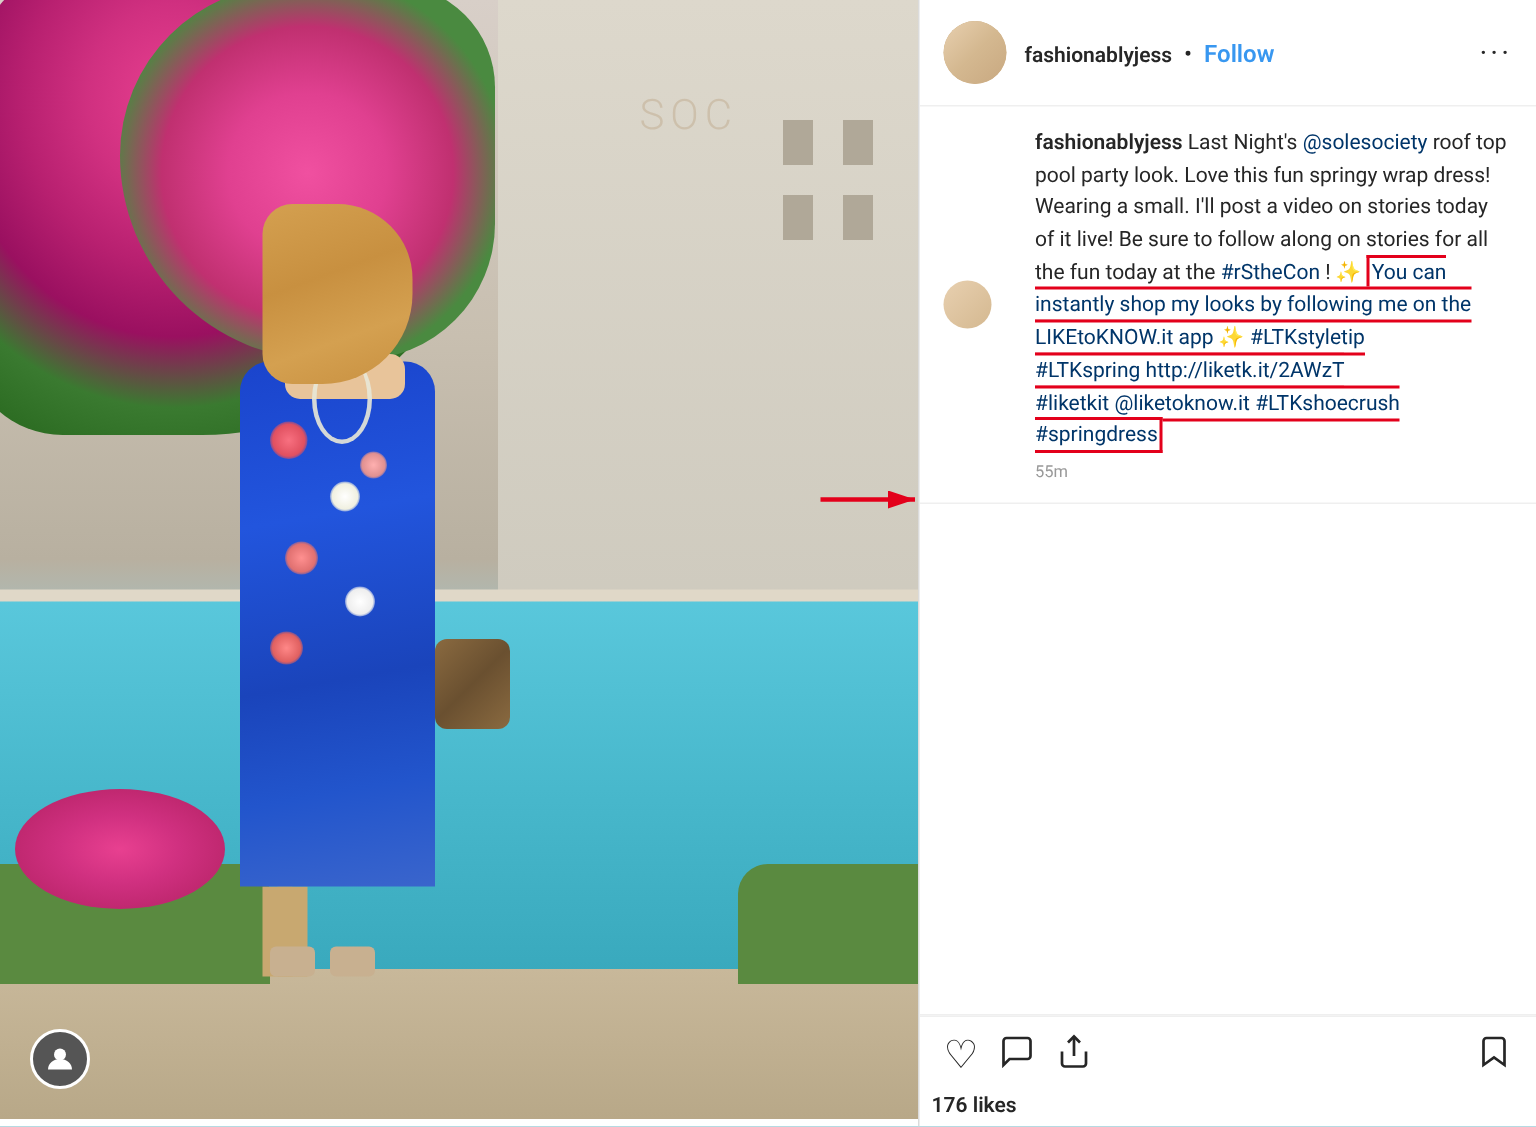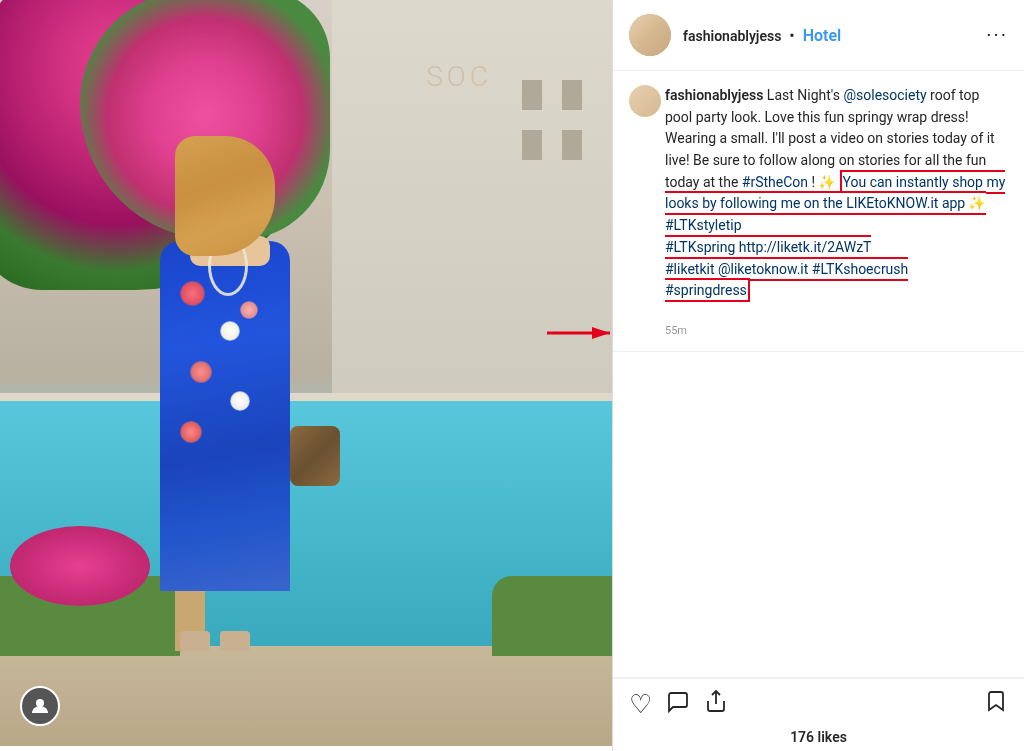--- a/index.html
+++ b/index.html
@@ -126,21 +126,21 @@
       color: #003569;
     }
 
     .caption-hashtag {
       color: #003569;
     }
 
     .caption-time {
       font-size: 11px;
       color: #999;
-      margin-top: 22px;
+      margin-top: 6px;
     }
 
     
     .comment-section {
       padding: 12px 16px;
       display: flex;
       align-items: flex-start;
       gap: 12px;
     }
 
@@ -158,25 +158,24 @@
       font-size: 24px;
       cursor: pointer;
       color: #262626;
     }
 
     .bookmark-icon {
       margin-left: auto;
     }
 
     .likes-count {
-      padding: 0 28px 6px;
-      font-size: 14px;
-      font-weight: 600;
-      color: #262626;
-      text-align: center;
+      padding: 0 8px 6px;
+      font-size: 14px;
+      font-weight: 600;
+      color: #262626;
     }
 
     .post-time {
       padding: 0 16px 10px;
       font-size: 10px;
       color: #999;
       text-transform: uppercase;
       letter-spacing: 0.5px;
     }
 
@@ -298,31 +297,31 @@
 <div class="right-panel">
 
   <div class="post-header">
     <div class="header-avatar">
       <div class="header-avatar-img" style="background:linear-gradient(135deg,#e8d0b0,#d4b890,#c8a880);"></div>
     </div>
     <div class="header-info">
       <div>
         <span class="header-username">fashionablyjess</span>
         <span class="header-dot">•</span>
-        <span class="header-follow">Hotel</span>
+        <span class="header-follow">Follow</span>
       </div>
     </div>
     <div class="header-more">···</div>
   </div>
 
   <div class="scrollable-right">
 
     <div class="caption-area">
 
-      <div style="display:flex;gap:4px;align-items:flex-start;">
+      <div style="display:flex;gap:29px;align-items:center;">
         <div style="width:32px;height:32px;border-radius:50%;background:linear-gradient(135deg,#e8d0b0,#d4b890);flex-shrink:0;"></div>
         <div style="flex:1;">
           <div class="caption-full">
             <span class="caption-username">fashionablyjess</span><span> Last Night's </span><span class="caption-link">@solesociety</span><span> roof top pool party look. Love this fun springy wrap dress! Wearing a small. I'll post a video on stories today of it live! Be sure to follow along on stories for all the fun today at the </span><span class="caption-hashtag">#rStheCon</span><span> ! ✨ </span><span style="border:2.5px solid #e3001b;display:inline;background:#fff;padding:2px 1px;"><span class="caption-hashtag">You can instantly shop my looks by following me on the LIKEtoKNOW.it app ✨ </span><span class="caption-hashtag">#LTKstyletip</span><br><span class="caption-hashtag">#LTKspring</span><span class="caption-link"> http://liketk.it/2AWzT</span><br><span class="caption-hashtag">#liketkit</span><span class="caption-link"> @liketoknow.it</span><span class="caption-hashtag"> #LTKshoecrush</span><br><span class="caption-hashtag">#springdress</span></span>
           </div>
           <div class="caption-time">55m</div>
         </div>
       </div>
     </div>
 

